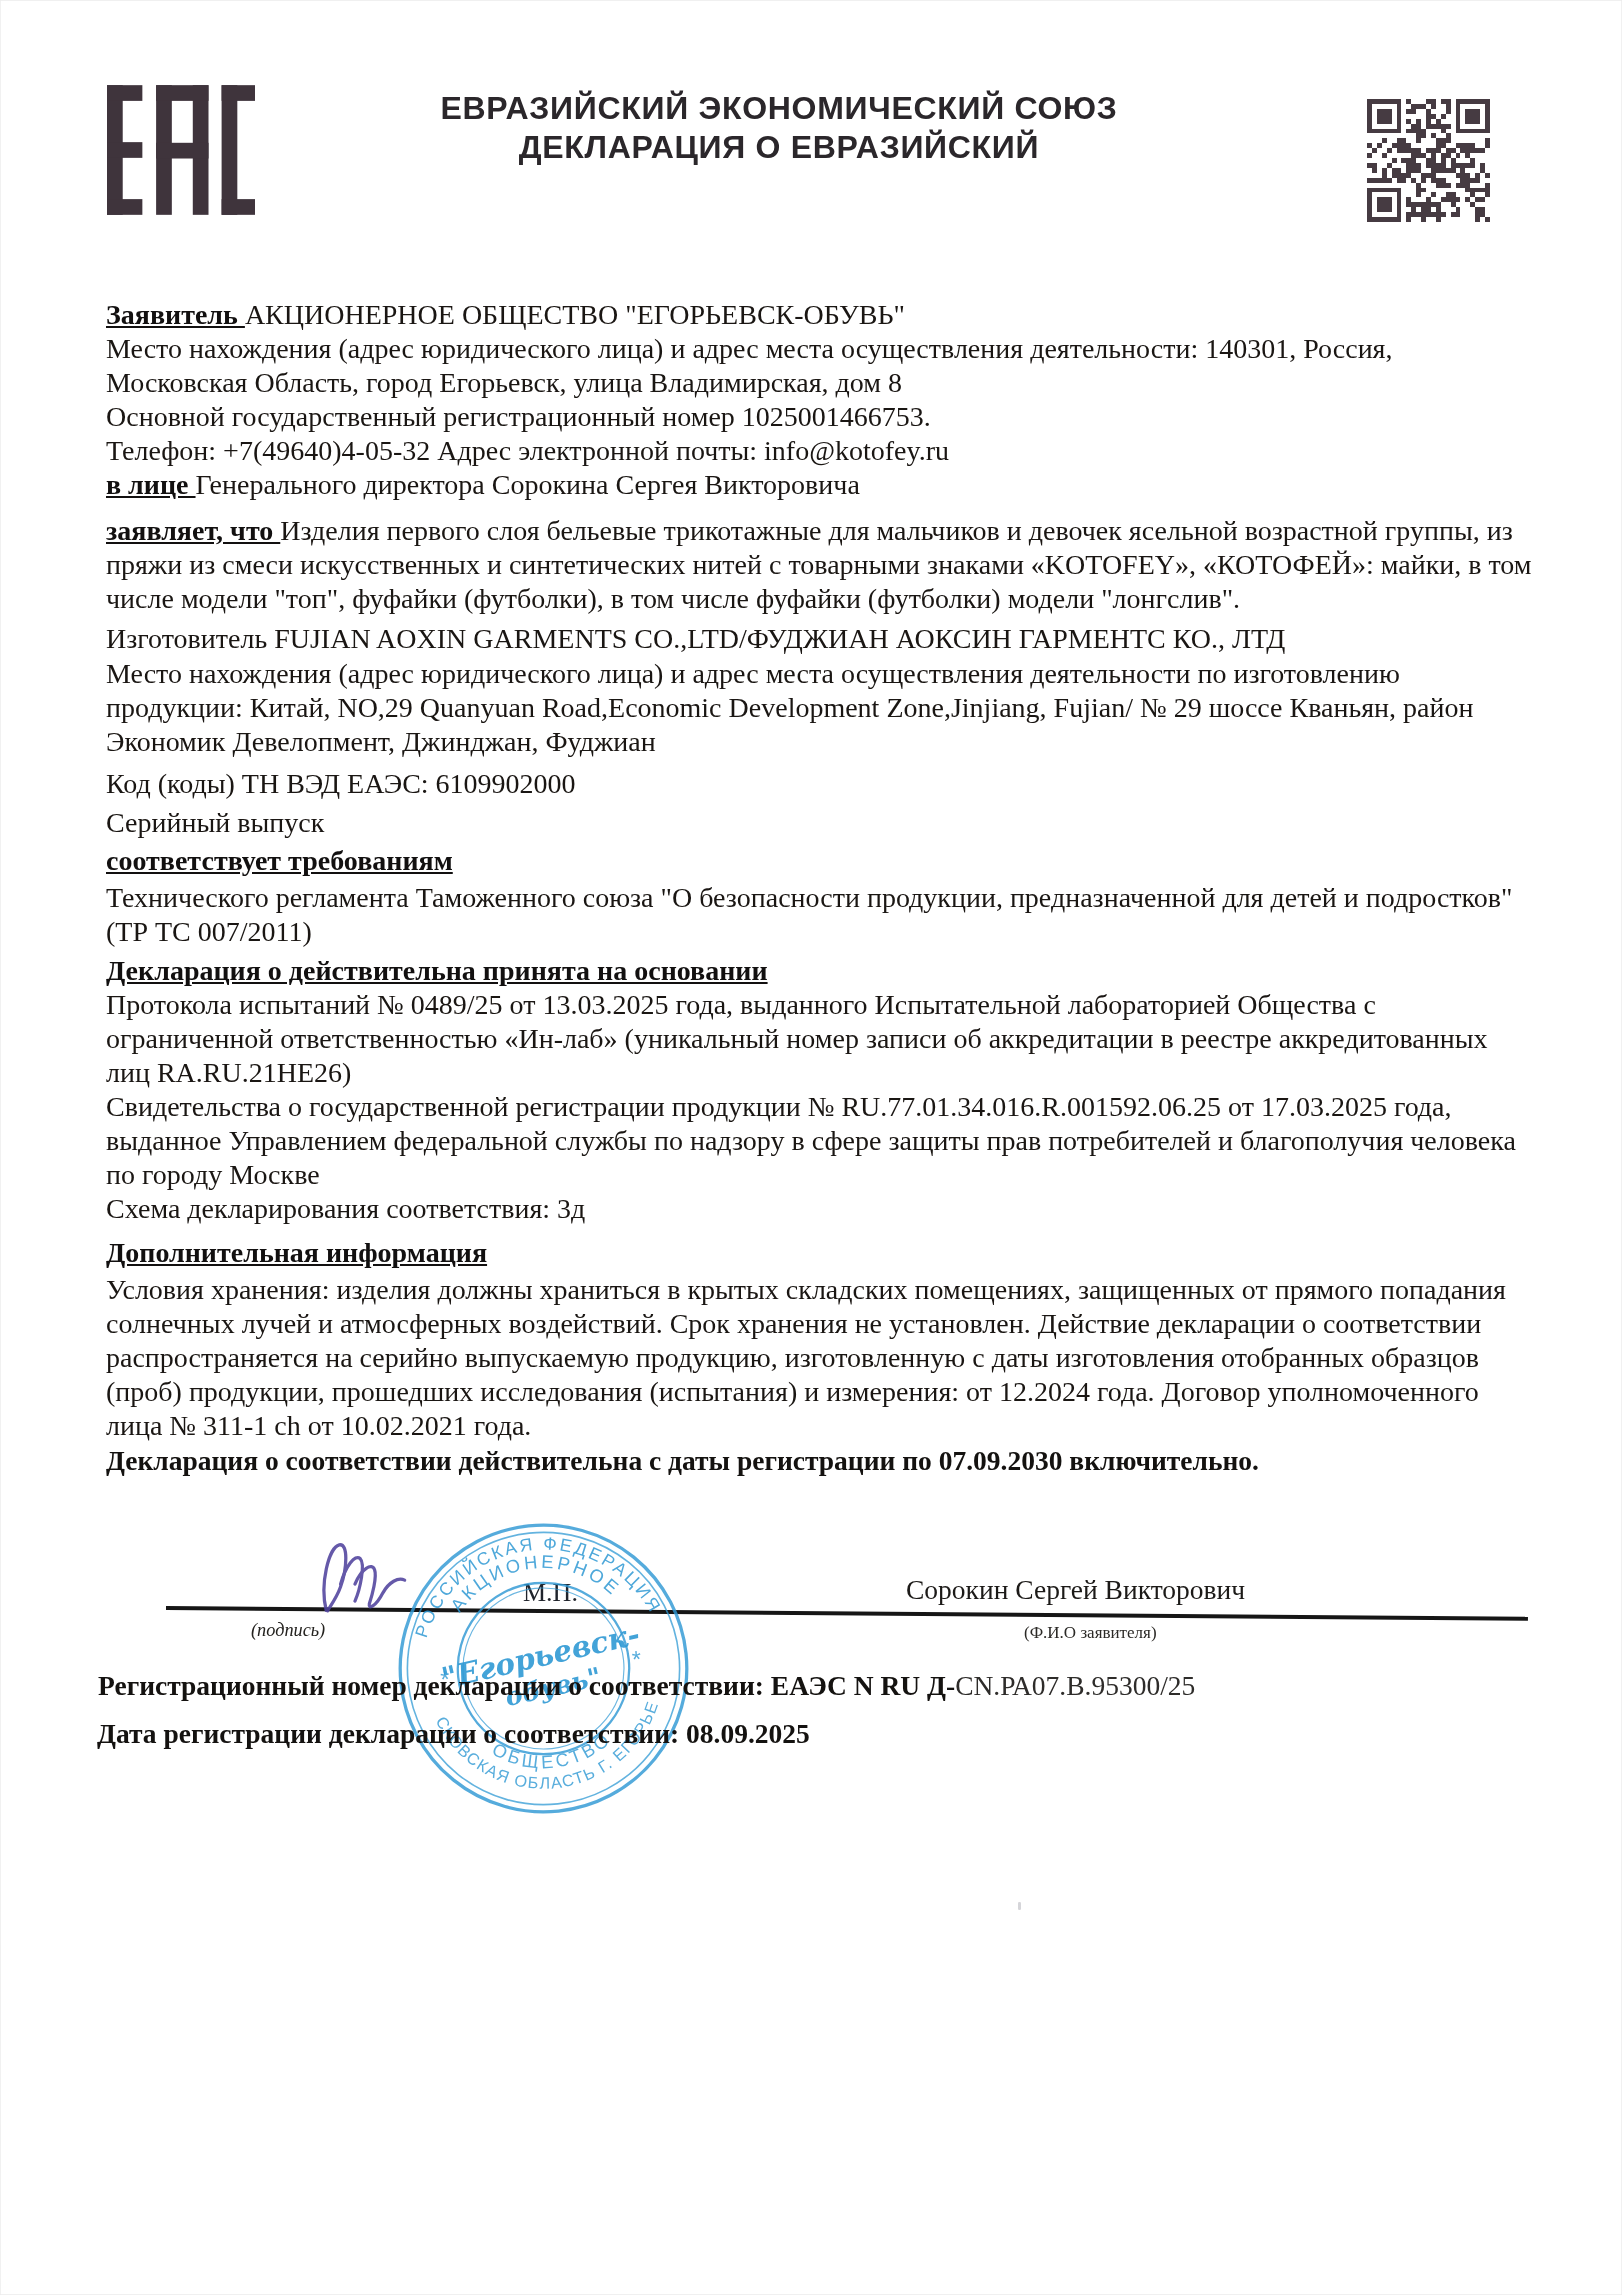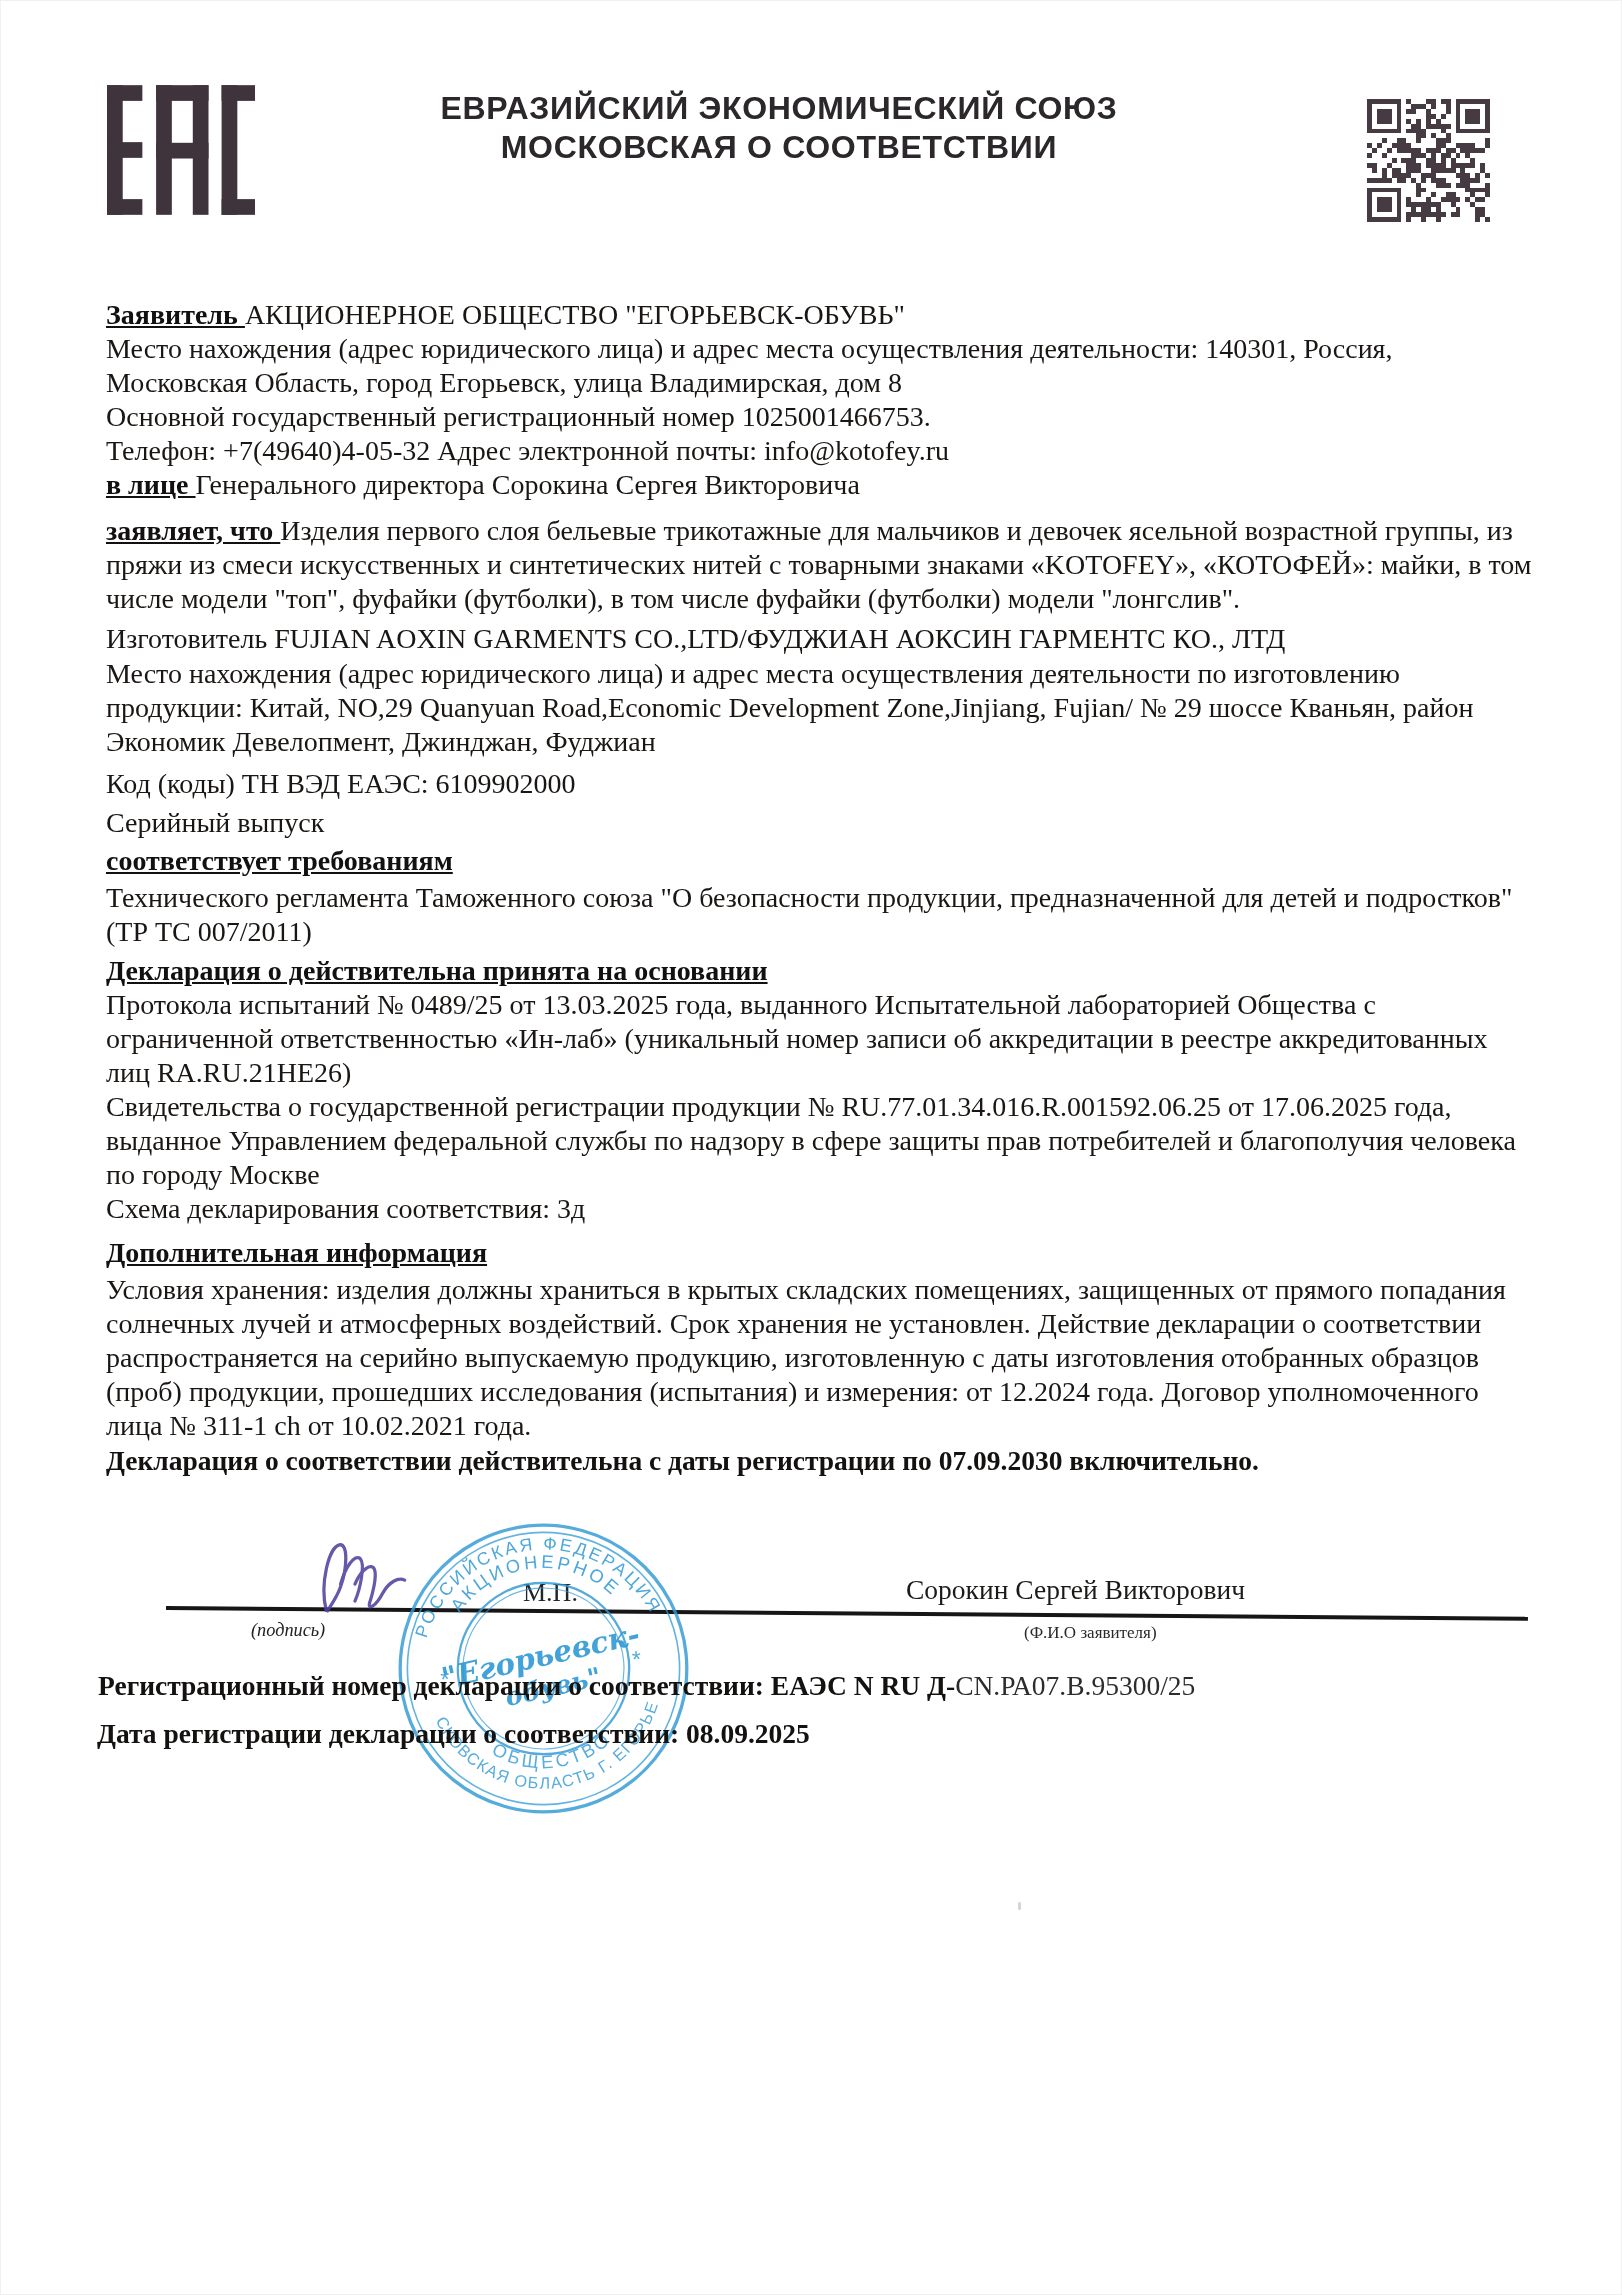--- a/index.html
+++ b/index.html
@@ -62,21 +62,21 @@
       <rect x="75" y="88" width="80" height="24"></rect>
 
       <rect x="175" y="0" width="24" height="198"></rect>
       <rect x="175" y="0" width="51" height="24"></rect>
       <rect x="175" y="174" width="51" height="24"></rect>
     </g>
   </svg>
 
   <div class="titles">
     <div>ЕВРАЗИЙСКИЙ ЭКОНОМИЧЕСКИЙ СОЮЗ</div>
-    <div>МОСКОВСКАЯ О СООТВЕТСТВИИ</div>
+    <div>ДЕКЛАРАЦИЯ О ЕВРАЗИЙСКИЙ</div>
   </div>
 
   <svg id="qr-svg" class="qr" width="123" height="123" viewBox="0 0 187.5 187.5" shape-rendering="crispEdges">
       <rect x="0" y="0" width="52.5" height="7.5" fill="#463b42"></rect>
       <rect x="0" y="45" width="52.5" height="7.5" fill="#463b42"></rect>
       <rect x="0" y="7.5" width="7.5" height="37.5" fill="#463b42"></rect>
       <rect x="45" y="7.5" width="7.5" height="37.5" fill="#463b42"></rect>
       <rect x="15" y="15" width="22.5" height="22.5" fill="#463b42"></rect>
       <rect x="135" y="0" width="52.5" height="7.5" fill="#463b42"></rect>
       <rect x="135" y="45" width="52.5" height="7.5" fill="#463b42"></rect>
@@ -314,21 +314,21 @@
     <p><b>в лице </b><span>Генерального директора Сорокина Сергея Викторовича</span></p>
     <p class="mt18"><b>заявляет, что </b><span>Изделия первого слоя бельевые трикотажные для мальчиков и девочек ясельной возрастной группы, из пряжи из смеси искусственных и синтетических нитей с товарными знаками «KOTOFEY», «КОТОФЕЙ»: майки, в том числе модели "топ", фуфайки (футболки), в том числе фуфайки (футболки) модели "лонгслив".</span></p>
     <p class="mt9"><b></b><span>Изготовитель FUJIAN AOXIN GARMENTS CO.,LTD/ФУДЖИАН АОКСИН ГАРМЕНТС КО., ЛТД</span></p>
     <p class="mt2"><b></b><span>Место нахождения (адрес юридического лица) и адрес места осуществления деятельности по изготовлению продукции: Китай, NO,29 Quanyuan Road,Economic Development Zone,Jinjiang, Fujian/ № 29 шоссе Кваньян, район Экономик Девелопмент, Джинджан, Фуджиан</span></p>
     <p class="mt12"><b></b><span>Код (коды) ТН ВЭД ЕАЭС: 6109902000</span></p>
     <p class="mt8"><b></b><span>Серийный выпуск</span></p>
     <p class="mt6"><b>соответствует требованиям</b><span></span></p>
     <p class="mt5"><b></b><span>Технического регламента Таможенного союза "О безопасности продукции, предназначенной для детей и подростков" (ТР ТС 007/2011)</span></p>
     <p class="mt7"><b>Декларация о действительна принята на основании</b><span></span></p>
     <p><b></b><span>Протокола испытаний № 0489/25 от 13.03.2025 года, выданного Испытательной лабораторией Общества с ограниченной ответственностью «Ин-лаб» (уникальный номер записи об аккредитации в реестре аккредитованных лиц RA.RU.21НЕ26)</span></p>
-    <p><b></b><span>Свидетельства о государственной регистрации продукции № RU.77.01.34.016.R.001592.06.25 от 17.06.2025 года, выданное Управлением федеральной службы по надзору в сфере защиты прав потребителей и благополучия человека по городу Москве</span></p>
+    <p><b></b><span>Свидетельства о государственной регистрации продукции № RU.77.01.34.016.R.001592.06.25 от 17.03.2025 года, выданное Управлением федеральной службы по надзору в сфере защиты прав потребителей и благополучия человека по городу Москве</span></p>
     <p><b></b><span>Схема декларирования соответствия: 3д</span></p>
     <p class="mt15"><b>Дополнительная информация</b><span></span></p>
     <p class="mt5"><b></b><span>Условия хранения: изделия должны храниться в крытых складских помещениях, защищенных от прямого попадания солнечных лучей и атмосферных воздействий. Срок хранения не установлен. Действие декларации о соответствии распространяется на серийно выпускаемую продукцию, изготовленную с даты изготовления отобранных образцов (проб) продукции, прошедших исследования (испытания) и измерения: от 12.2024 года. Договор уполномоченного лица № 311-1 ch от 10.02.2021 года.</span></p>
   </main>
 
   <div class="validity">Декларация о соответствии действительна с даты регистрации по 07.09.2030 включительно.</div>
   <div class="mp">М.П.</div>
   <div class="declarant">Сорокин Сергей Викторович</div>
   <div class="sigline"></div>
   <div class="lbl-sign">(подпись)</div>

